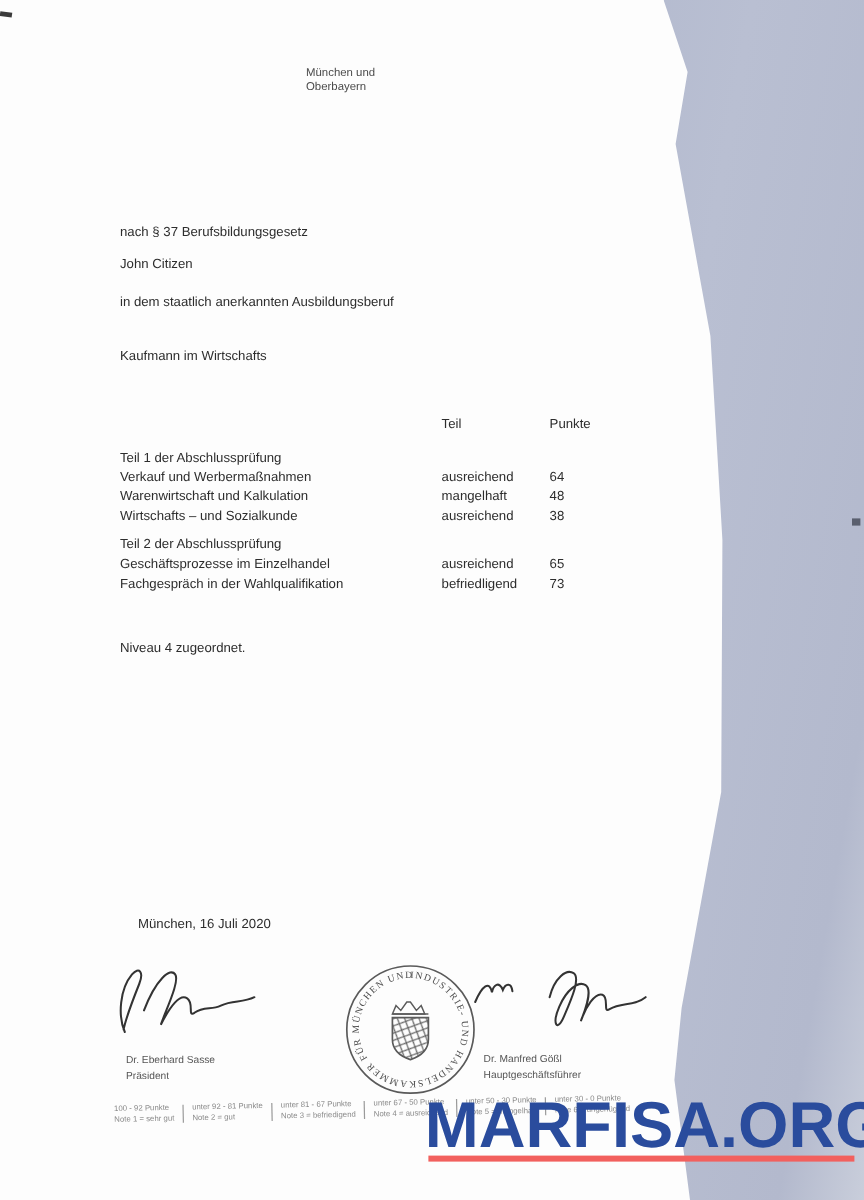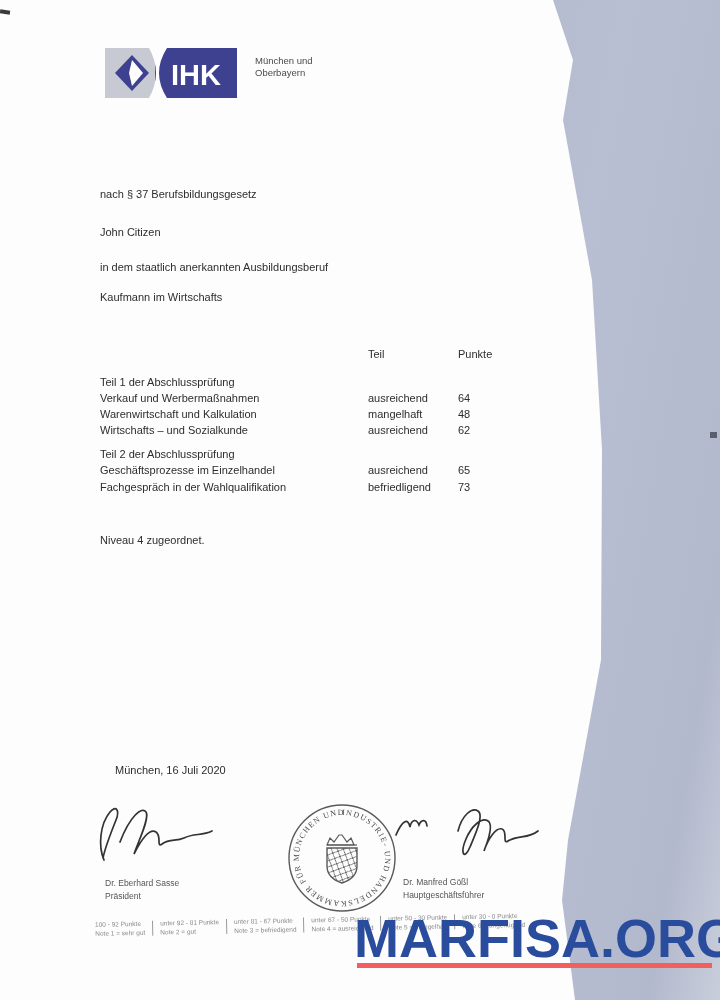--- a/index.html
+++ b/index.html
@@ -20,23 +20,23 @@
   
   .logo{position:absolute;left:105px;top:48px;}
   .logo-region{
     position:absolute;left:255px;top:55px;font-size:9.5px;line-height:12px;color:#4a4a4a;
   }
 
   
   .abs{position:absolute;left:100px;white-space:nowrap;}
   .doc-title{top:146px;font-size:30px;font-weight:700;color:#141414;letter-spacing:.2px;}
   .doc-subtitle{top:188px;font-size:11px;}
-  .recipient{top:226px;font-size:11px;text-align:right;}
+  .recipient{top:214px;font-size:11px;text-align:right;}
   .born1{top:244px;font-size:11px;}
-  .born2{top:261px;font-size:11px;}
+  .born2{top:246px;font-size:11px;}
   .profession{top:291px;font-size:11px;}
   .overall{top:319px;font-size:11px;}
   .qual1{top:517px;font-size:11px;}
   .qual2{top:534px;font-size:11px;}
   .dateline{left:115px;top:764px;font-size:11px;}
 
   
   .results{position:absolute;left:100px;top:340px;width:440px;font-size:11px;}
   .results .line{position:absolute;left:0;white-space:nowrap;width:440px;}
   .results .note{position:absolute;left:268px;}
@@ -66,30 +66,20 @@
 </style>
 </head>
 <body>
 
 <div class="page">
 
   <div class="scan-shadow"></div>
   <div class="artifact-dash"></div>
   <div class="artifact-tick"></div>
 
-  <div class="logo">
-    <svg width="132" height="50" viewBox="0 0 132 50">
-      <rect x="0" y="0" width="50" height="50" fill="#c7c9d3"></rect>
-      <rect x="50" y="0" width="82" height="50" fill="#3e418f"></rect>
-      <path d="M44,0 h18 q-16,25 0,50 h-18 q14,-25 0,-50 z" fill="#fdfdfd"></path>
-      <polygon points="27,7 44,25 27,43 10,25" fill="#3e418f"></polygon>
-      <polygon points="27,12 38,25 27,38 24,25" fill="#fdfdfd"></polygon>
-      <text x="66" y="37" font-family="Liberation Sans, sans-serif" font-size="29" font-weight="700" fill="#ffffff">IHK</text>
-    </svg>
-  </div>
   <div class="logo-region">
     <div>München und</div>
     <div>Oberbayern</div>
   </div>
 
   <div class="abs doc-subtitle">nach § 37 Berufsbildungsgesetz</div>
 
   <div class="abs recipient">John Citizen</div>
   <div class="abs born2">in dem staatlich anerkannten Ausbildungsberuf</div>
   <div class="abs profession">Kaufmann im Wirtschafts</div>
@@ -107,21 +97,21 @@
       <span class="punkte">64</span>
     </div>
     <div class="line" style="top:68px;">
       <span>Warenwirtschaft und Kalkulation</span>
       <span class="note">mangelhaft</span>
       <span class="punkte">48</span>
     </div>
     <div class="line" style="top:84px;">
       <span>Wirtschafts – und Sozialkunde</span>
       <span class="note">ausreichend</span>
-      <span class="punkte">62</span>
+      <span class="punkte">38</span>
     </div>
 
     <div class="line" style="top:108px;">Teil 2 der Abschlussprüfung</div>
     <div class="line" style="top:124px;">
       <span>Geschäftsprozesse im Einzelhandel</span>
       <span class="note">ausreichend</span>
       <span class="punkte">65</span>
     </div>
     <div class="line" style="top:141px;">
       <span>Fachgespräch in der Wahlqualifikation</span>

